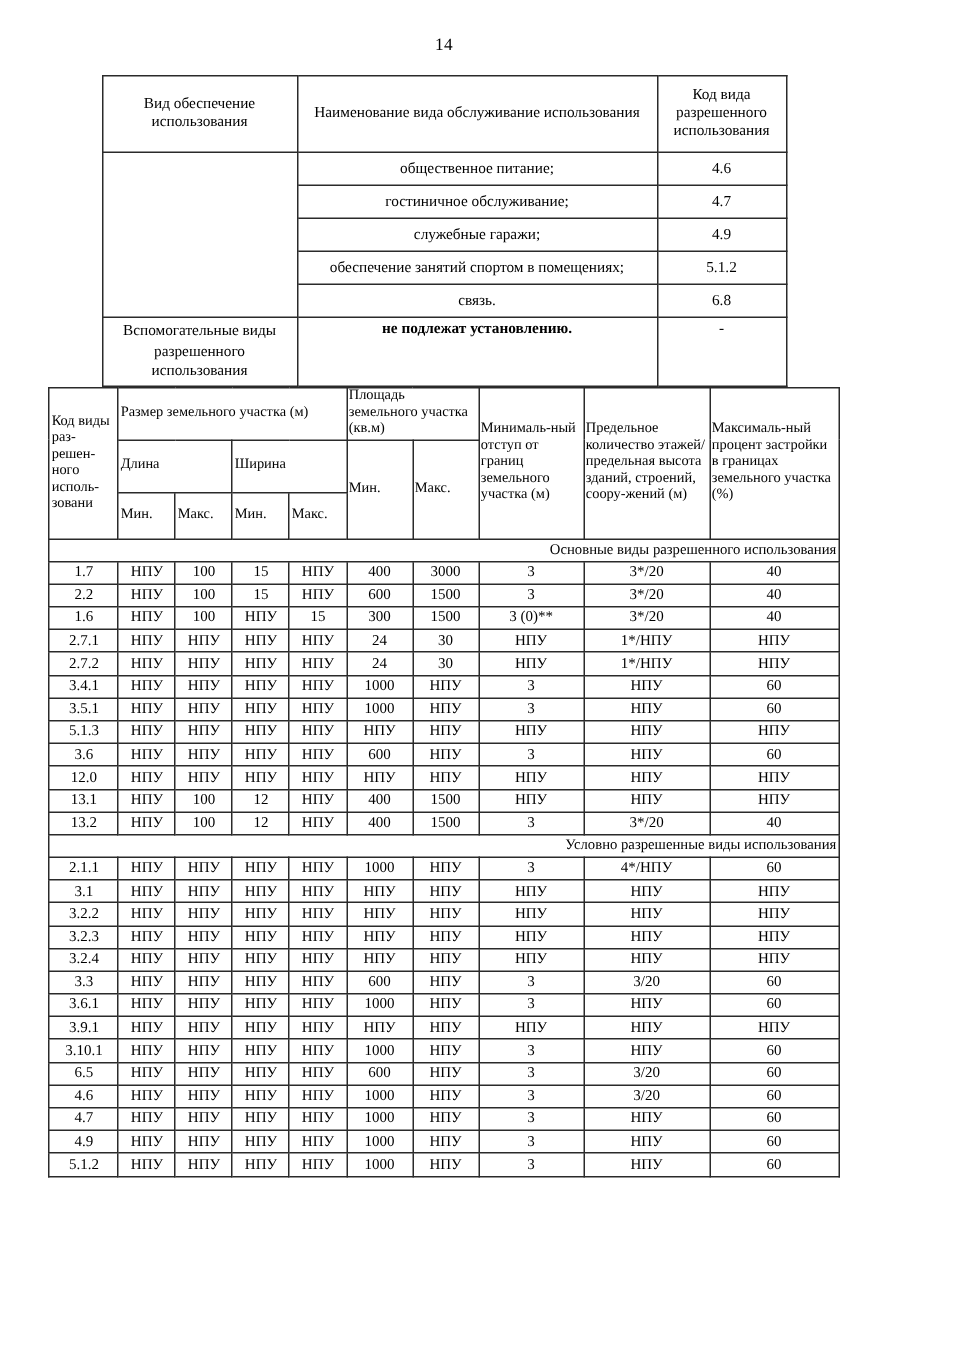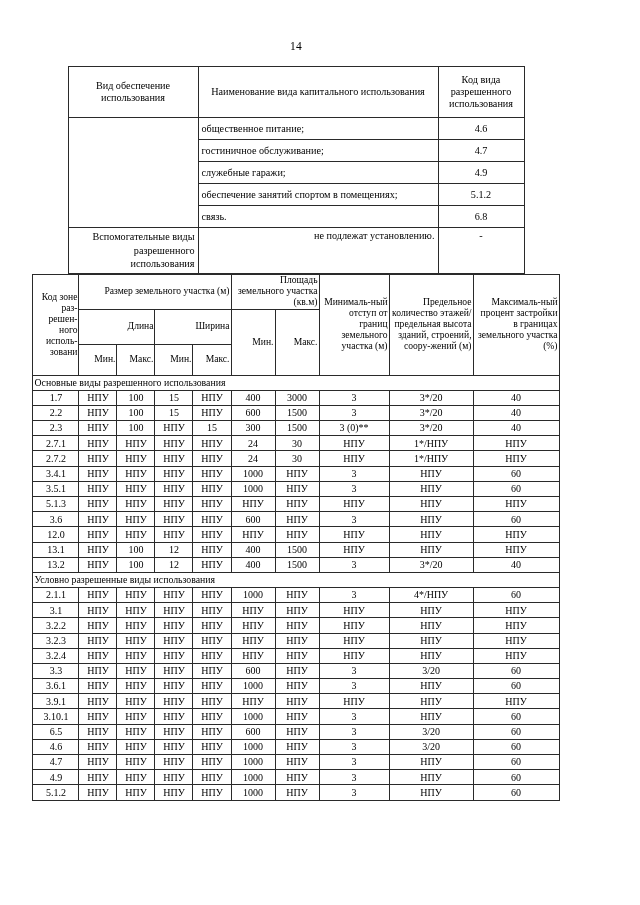--- a/index.html
+++ b/index.html
@@ -12,21 +12,21 @@
     height: 905px;
     font-family: "Liberation Serif", "DejaVu Serif", serif;
     color: #000000;
     position: relative;
     overflow: hidden;
   }
   .page {
     width: 592px;
     height: 905px;
     box-sizing: border-box;
-    padding: 16px;
+    padding: 0;
     position: relative;
   }
   .page-number {
     text-align: center;
     font-size: 11.5px;
     margin: 0;
     padding-top: 24px;
     padding-bottom: 14px;
     letter-spacing: 0.2px;
   }
@@ -53,39 +53,40 @@
   #table-uses td {
     padding: 2px 3px;
   }
   #table-uses .th-cell {
     text-align: center;
     vertical-align: middle;
     height: 46px;
     font-size: 10.2px;
   }
   #table-uses .name-cell {
-    text-align: left;
+    text-align: center;
     padding-left: 3px;
     height: 17px;
     margin-left: 48px;
   }
   #table-uses .code-cell {
     text-align: center;
     height: 17px;
   }
   #table-uses .kind-cell {
-    text-align: right;
+    text-align: center;
     vertical-align: top;
     padding-top: 2px;
     line-height: 1.33;
   }
   #table-uses .aux-name-cell {
-    text-align: right;
+    text-align: center;
     vertical-align: top;
     padding-top: 2px;
+    font-weight: bold;
   }
 
   
   .para {
     width: 456px;
     margin: 9px auto 6px auto;
     font-size: 12px;
     line-height: 1.33;
     text-align: justify;
     text-indent: 34px;
@@ -96,25 +97,25 @@
   #table-params {
     width: 526px;
     font-size: 9.6px;
     line-height: 1.14;
   }
   #table-params td {
     padding: 0px 1px;
   }
   #table-params .hdr {
     vertical-align: middle;
+    text-align: left;
+    font-size: 9.6px;
+  }
+  #table-params .section-row td {
     text-align: right;
-    font-size: 9.6px;
-  }
-  #table-params .section-row td {
-    text-align: left;
     height: 14px;
     font-size: 9.8px;
   }
   #table-params .data td {
     height: 14.2px;
     text-align: center;
     font-size: 10px;
   }
 </style>
 </head>
@@ -126,21 +127,21 @@
 
   <table id="table-uses">
     <colgroup>
       <col style="width:130px">
       <col style="width:240px">
       <col style="width:86px">
     </colgroup>
     <tbody>
       <tr>
         <td class="th-cell">Вид обеспечение использования</td>
-        <td class="th-cell">Наименование вида капитального использования</td>
+        <td class="th-cell">Наименование вида обслуживание использования</td>
         <td class="th-cell">Код вида разрешенного использования</td>
       </tr>
       <tr>
         <td rowspan="5"></td>
         <td class="name-cell">общественное питание;</td>
         <td class="code-cell">4.6</td>
       </tr>
       <tr>
         <td class="name-cell">гостиничное обслуживание;</td>
         <td class="code-cell">4.7</td>
@@ -175,21 +176,21 @@
       <col style="width:38px">
       <col style="width:44px">
       <col style="width:44px">
       <col style="width:70px">
       <col style="width:84px">
       <col style="width:86px">
     </colgroup>
     <tbody>
 
       <tr>
-        <td class="hdr" rowspan="3" style="height:100px">Код зоне раз-решен-ного исполь-зовани</td>
+        <td class="hdr" rowspan="3" style="height:100px">Код виды раз-решен-ного исполь-зовани</td>
         <td class="hdr" colspan="4" style="height:34px">Размер земельного участка (м)</td>
         <td class="hdr" colspan="2" style="height:34px">Площадь земельного участка (кв.м)</td>
         <td class="hdr" rowspan="3">Минималь-ный отступ от границ земельного участка (м)</td>
         <td class="hdr" rowspan="3">Предельное количество этажей/ предельная высота зданий, строений, соору-жений (м)</td>
         <td class="hdr" rowspan="3">Максималь-ный процент застройки в границах земельного участка (%)</td>
       </tr>
       <tr>
         <td class="hdr" colspan="2" style="height:32px">Длина</td>
         <td class="hdr" colspan="2" style="height:32px">Ширина</td>
         <td class="hdr" rowspan="2">Мин.</td>
@@ -223,21 +224,21 @@
         <td>100</td>
         <td>15</td>
         <td>НПУ</td>
         <td>600</td>
         <td>1500</td>
         <td>3</td>
         <td>3*/20</td>
         <td>40</td>
       </tr>
       <tr class="data">
-        <td>2.3</td>
+        <td>1.6</td>
         <td>НПУ</td>
         <td>100</td>
         <td>НПУ</td>
         <td>15</td>
         <td>300</td>
         <td>1500</td>
         <td>3 (0)**</td>
         <td>3*/20</td>
         <td>40</td>
       </tr>

